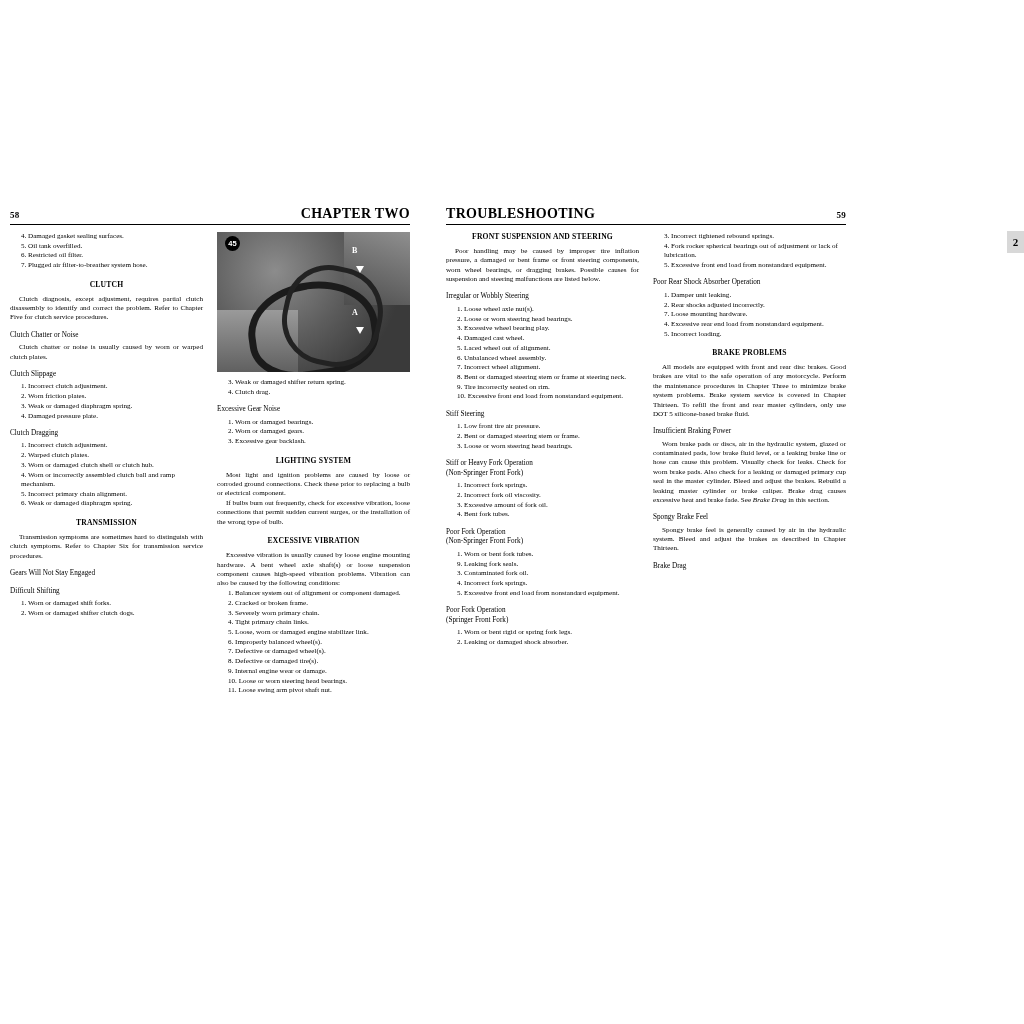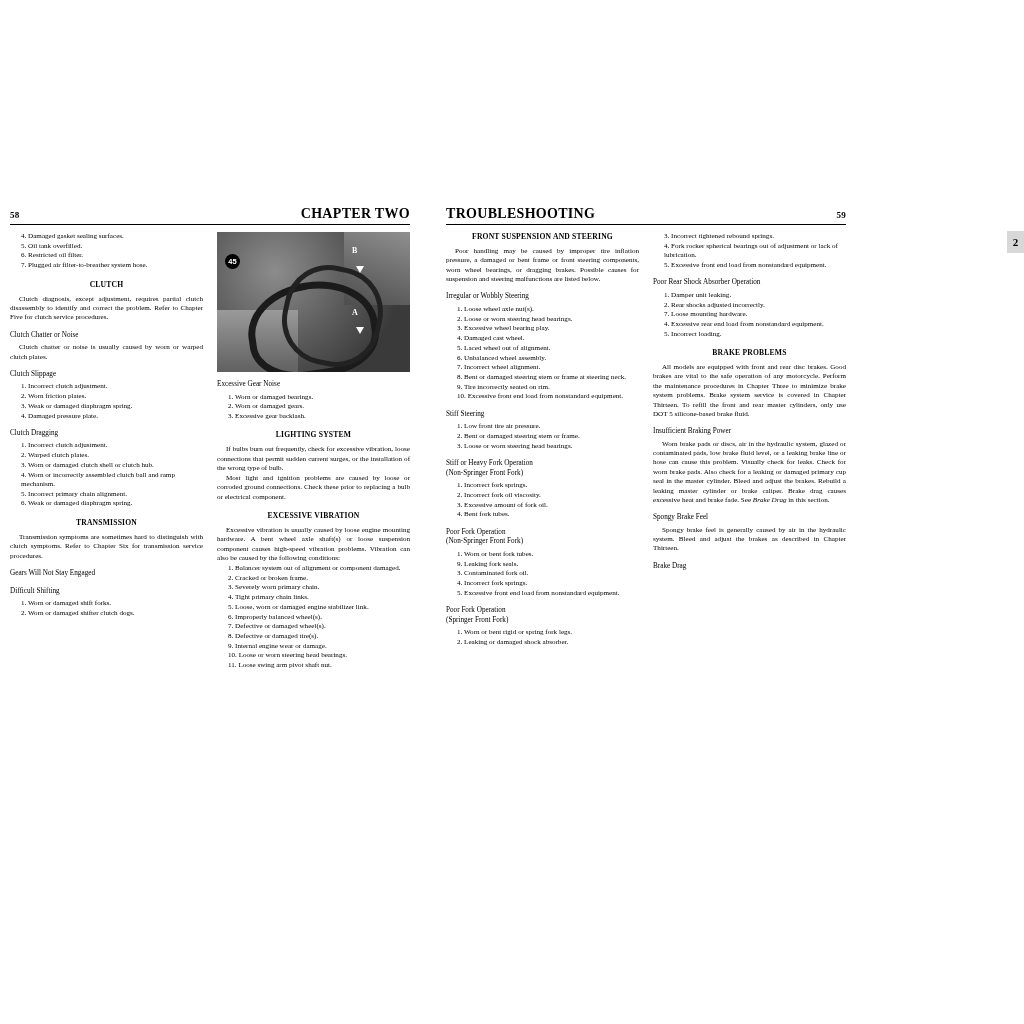--- a/index.html
+++ b/index.html
@@ -141,21 +141,21 @@
   }
   .fig .arrow {
     position: absolute;
     width: 0; height: 0;
     border-left: 4px solid transparent;
     border-right: 4px solid transparent;
     border-top: 7px solid #fff;
   }
   .fig .fignum {
     position: absolute;
-    left: 8px; top: 22px;
+    left: 8px; top: 4px;
     width: 15px; height: 15px;
     border-radius: 50%;
     background: #000;
     color: #fff;
     font-size: 7.5px;
     font-weight: bold;
     display: flex;
     align-items: center;
     justify-content: center;
     font-family: "Liberation Sans", sans-serif;
@@ -243,31 +243,35 @@
           <div class="block2"></div>
           <div class="hose hose1"></div>
           <div class="hose hose2"></div>
           <div class="fignum">45</div>
           <div class="callout" style="left:70%; top:10%;">B</div>
           <div class="arrow" style="left:72%; top:24%; transform:rotate(0deg);"></div>
           <div class="callout" style="left:70%; top:54%;">A</div>
           <div class="arrow" style="left:72%; top:68%;"></div>
         </div>
 
+        <ol class="numlist">
+          <li>3.  Weak or damaged shifter return spring.</li>
+          <li>4.  Clutch drag.</li>
+        </ol>
 
         <div class="head-sub">Excessive Gear Noise</div>
         <ol class="numlist">
           <li>1.  Worn or damaged bearings.</li>
           <li>2.  Worn or damaged gears.</li>
           <li>3.  Excessive gear backlash.</li>
         </ol>
 
         <div class="head-center">LIGHTING SYSTEM</div>
+        <p class="para">Most light and ignition problems are caused by loose or corroded ground connections. Check these prior to replacing a bulb or electrical component.</p>
         <p class="para">If bulbs burn out frequently, check for excessive vibration, loose connections that permit sudden current surges, or the installation of the wrong type of bulb.</p>
-        <p class="para">Most light and ignition problems are caused by loose or corroded ground connections. Check these prior to replacing a bulb or electrical component.</p>
 
         <div class="head-center">EXCESSIVE VIBRATION</div>
         <p class="para">Excessive vibration is usually caused by loose engine mounting hardware. A bent wheel axle shaft(s) or loose suspension component causes high-speed vibration problems. Vibration can also be caused by the following conditions:</p>
         <ol class="numlist">
           <li>1.  Balancer system out of alignment or component damaged.</li>
           <li>2.  Cracked or broken frame.</li>
           <li>3.  Severely worn primary chain.</li>
           <li>4.  Tight primary chain links.</li>
           <li>5.  Loose, worn or damaged engine stabilizer link.</li>
           <li>6.  Improperly balanced wheel(s).</li>

